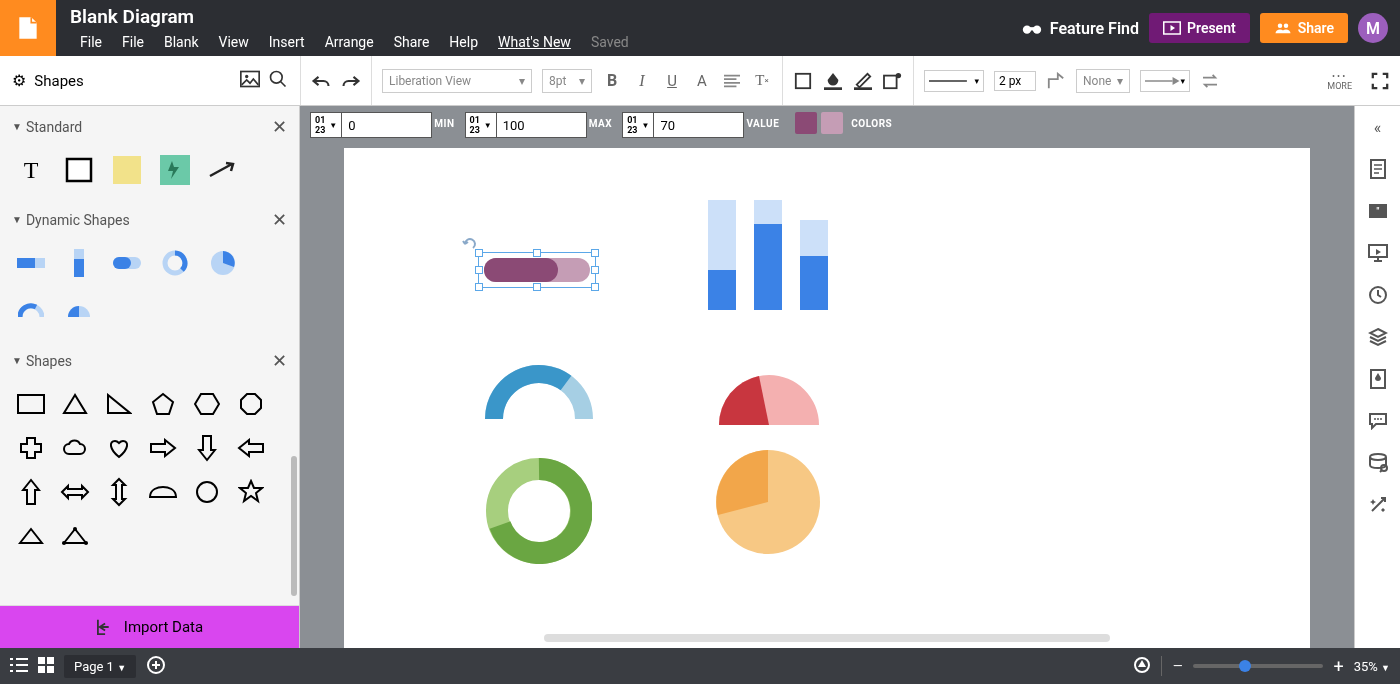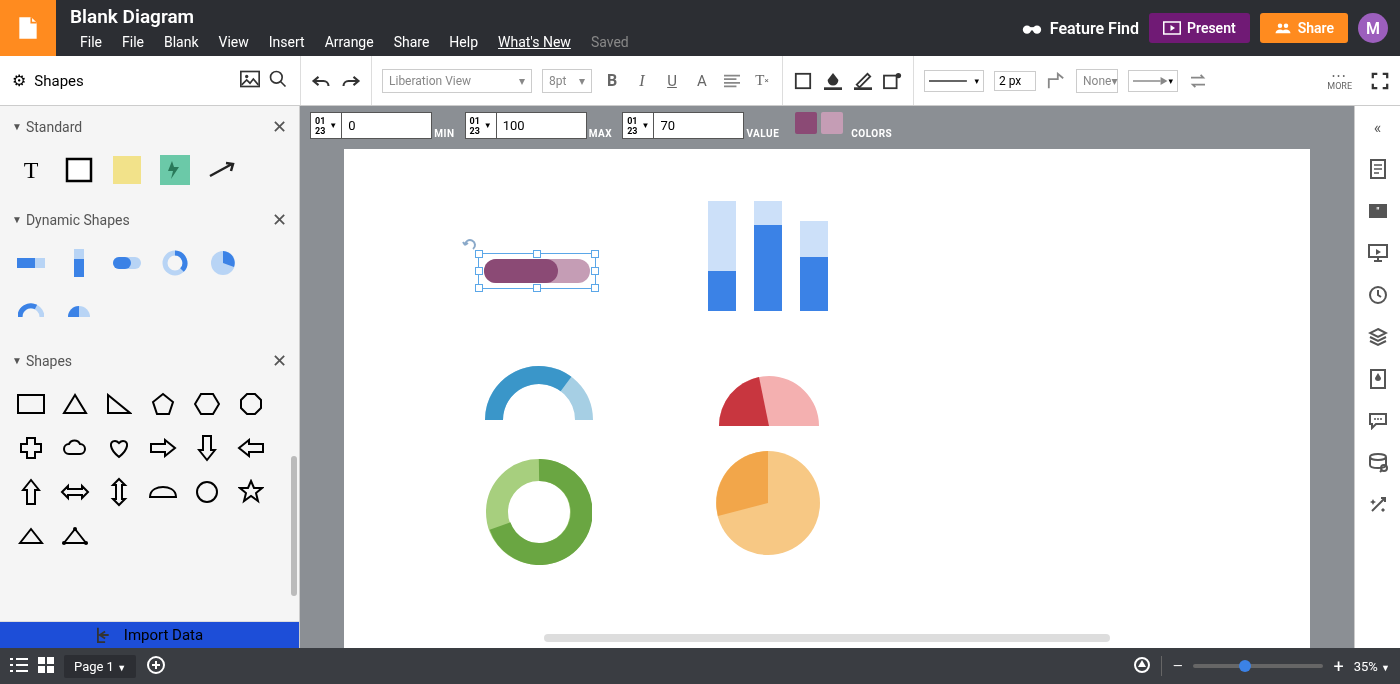--- a/index.html
+++ b/index.html
@@ -28,28 +28,28 @@
 .line-sel{width:60px;height:22px;border:1px solid #ccc;display:flex;align-items:center;padding:0 4px}
 .px-sel{border:1px solid #ccc;padding:2px 4px;font-size:12px;width:42px}
 .more{display:flex;flex-direction:column;align-items:center;font-size:9px;color:#666;margin-left:auto;padding-right:8px}
 .body-row{flex:1;display:flex;overflow:hidden}
 .left-panel{width:300px;background:#f5f5f5;display:flex;flex-direction:column;border-right:1px solid #ccc}
 .section-hdr{display:flex;align-items:center;padding:10px 12px;font-size:14px;color:#555}
 .section-hdr .sp{flex:1}
 .close-x{font-size:18px;color:#555;cursor:pointer}
 .shape-grid{display:flex;flex-wrap:wrap;gap:18px;padding:8px 16px 14px}
 .sg-item{width:30px;height:30px;display:flex;align-items:center;justify-content:center;cursor:pointer}
-.import-bar{margin-top:auto;background:#1d4ed8;border-top:1px solid #ddd;padding:4px;display:flex;align-items:flex-start;justify-content:center;gap:8px;font-size:15px}
+.import-bar{margin-top:auto;background:#d946ef;border-top:1px solid #ddd;padding:12px;display:flex;align-items:flex-start;justify-content:center;gap:8px;font-size:15px}
 .canvas-area{flex:1;background:#8b8f94;display:flex;flex-direction:column;position:relative}
 .context-bar{background:#8b8f94;padding:6px 10px;display:flex;gap:10px;align-items:flex-start}
 .numctl{display:flex;flex-direction:row;gap:2px}
 .numctl-row{display:flex}
 .numctl-left{background:#fff;border:1px solid #555;padding:2px 4px;font-size:9px;font-weight:700;display:flex;align-items:center;gap:2px}
 .numctl-input{width:90px;border:1px solid #555;border-left:none;padding:2px 6px;font-size:13px;background:#fff}
-.numctl-label{font-size:10px;color:#fff;font-weight:700;letter-spacing:.5px;margin-top:16px}
+.numctl-label{font-size:10px;color:#fff;font-weight:700;letter-spacing:.5px;margin-top:6px}
 .color-sw{display:flex;gap:4px;margin-left:6px}
 .sw{width:22px;height:22px;border-radius:2px}
 .canvas-page{background:#fff;margin:4px 44px 0 44px;flex:1;position:relative}
 .selected-shape{position:absolute;left:140px;top:110px}
 .handles{position:absolute;left:-6px;top:-6px;right:-6px;bottom:-6px;border:1px solid #5ba7e8}
 .handle{position:absolute;width:8px;height:8px;background:#fff;border:1px solid #5ba7e8}
 .bars{position:absolute;left:364px;top:52px;display:flex;gap:18px;align-items:flex-end;height:110px}
 .bar-wrap{width:28px;display:flex;flex-direction:column;justify-content:flex-end;height:110px}
 .bar-bg{background:#cce0f9;width:100%}
 .bar-fg{background:#3b82e6;width:100%}
@@ -199,21 +199,21 @@
           <line x1="0" y1="3" x2="40" y2="3" stroke="#333" stroke-width="1.5"></line>
         </svg>
         <span style="font-size:9px;margin-left:auto">▾</span>
       </div>
     <input class="px-sel" value="2 px" style="">
     <span class="tb-icon">
         <svg width="18" height="18" viewBox="0 0 20 20">
           <path d="M2 18V8h10V2l6 5" fill="none" stroke="#888" stroke-width="2"></path>
         </svg>
       </span>
-    <div class="sel" style="width:42px;display:flex;justify-content:space-between">
+    <div class="sel" style="width:54px;display:flex;justify-content:space-between">
         <span>None</span>
         <span>▾</span>
       </div>
     <div class="line-sel" style="width:50px">
         <svg width="36" height="8" viewBox="0 0 36 8">
           <line x1="0" y1="4" x2="28" y2="4" stroke="#888" stroke-width="1.5"></line>
           <path d="M28 0l7 4-7 4z" fill="#888"></path>
         </svg>
         <span style="font-size:9px">▾</span>
       </div>

